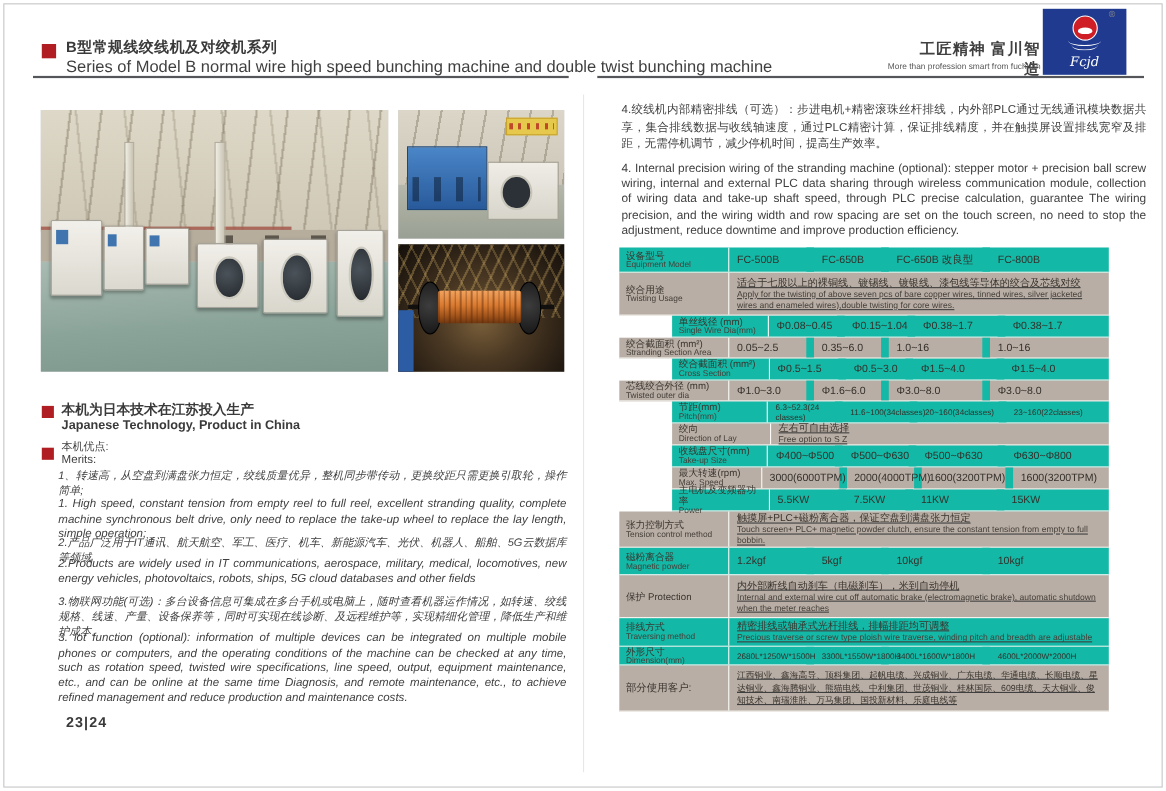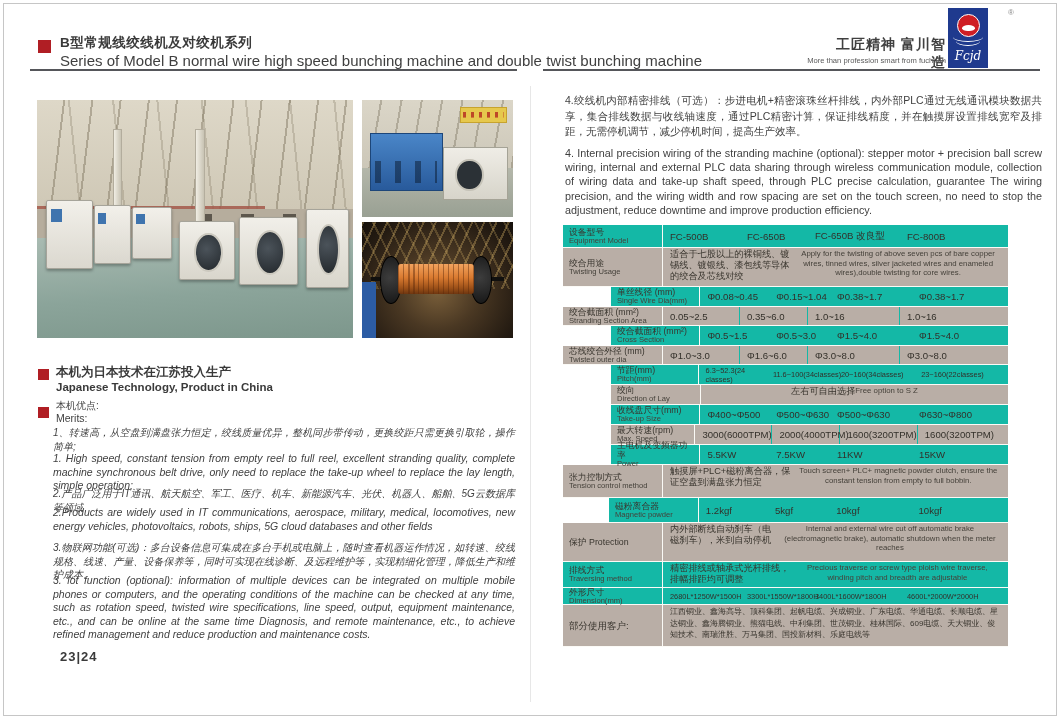--- a/index.html
+++ b/index.html
@@ -10,21 +10,21 @@
 
   
   .hdr-sq{left:38px;top:40px;width:13px;height:13px;}
   .hdr-title{left:60px;top:34px;font-size:13.5px;font-weight:bold;color:#3a3a3a;letter-spacing:.5px;}
   .hdr-sub{left:60px;top:52px;font-size:15px;color:#3f3f3f;}
   .rule{height:2px;background:#55565a;top:69px;}
   .rule-l{left:30px;width:487px;}
   .rule-r{left:543px;width:497px;}
   .slogan{left:828px;top:36px;width:118px;font-size:14px;font-weight:bold;color:#404040;letter-spacing:1px;text-align:right;}
   .slogan-en{left:790px;top:56px;width:156px;font-size:7.6px;color:#5a5a5a;text-align:right;}
-  .logo{left:948px;top:8px;width:40px;height:60px;background:#1f3a8e;}
+  .logo{left:948px;top:8px;width:76px;height:60px;background:#1f3a8e;}
   .logo-emblem{position:relative;width:21px;height:21px;border-radius:50%;background:#cf1e25;border:1px solid #fff;margin:6px auto 0;}
   .logo-emblem::after{content:"";position:absolute;left:4px;top:10px;width:13px;height:6px;background:#fff;border-radius:50% 50% 45% 45%;}
   .logo-wave{width:30px;height:9px;border-bottom:1.5px solid #fff;border-radius:50%;margin:-5px auto 0;}
   .logo-wave.w2{width:24px;margin-top:-6px;}
   .logo-script{margin-top:3px;text-align:center;color:#fff;font-family:"DejaVu Serif",serif;font-style:italic;font-size:12px;}
   .logo-reg{left:1008px;top:8px;font-size:8px;color:#8a8a8a;}
   .fold{left:530px;top:86px;width:1px;height:616px;background:#e7e7e7;}
 
   
   .photo{position:absolute;overflow:hidden;background:#ccc;}
@@ -84,28 +84,28 @@
   .rp-en{left:565px;top:146px;width:477px;font-size:10.8px;line-height:14.2px;text-align:justify;}
 
   
   .table{position:absolute;left:563px;top:225px;width:445px;}
   .t-row{display:flex;box-sizing:border-box;border-bottom:1px solid #fbfaf6;}
   .light{background:#14b8a6;}
   .dark{background:#b9aea6;}
   .t-label{width:100px;box-sizing:border-box;padding:1px 4px 1px 6px;border-right:1px solid #fbfaf6;display:flex;flex-direction:column;justify-content:center;}
   .t-label .zh{font-size:8.8px;line-height:10px;color:#39352e;}
   .t-label .en{font-size:7.6px;line-height:8.8px;color:#45413a;}
-  .t-cell{box-sizing:border-box;border-right:1px solid #14b8a6;display:flex;align-items:center;padding-left:7px;font-size:9.6px;color:#33302a;}
+  .t-cell{box-sizing:border-box;border-right:7px solid #14b8a6;display:flex;align-items:center;padding-left:7px;font-size:9.6px;color:#33302a;}
   .c1{width:77px;}.c2{width:68px;}.c3{width:92px;}.c4{width:108px;border-right:none;}
-  .t-span{width:345px;box-sizing:border-box;padding:1px 7px;display:flex;justify-content:center;}
+  .t-span{width:345px;box-sizing:border-box;padding:1px 7px;display:flex;flex-direction:column;justify-content:center;text-decoration:underline;}
   .t-span .zh{font-size:9.2px;line-height:11px;color:#39352e;}
-  .t-span .en{font-size:7.8px;line-height:9.6px;color:#45413a;text-align:center;}
+  .t-span .en{font-size:7.8px;line-height:9.6px;color:#45413a;}
   .sm .t-cell{font-size:7.4px;}
   .cust .t-span .zh{font-size:8px;line-height:11.5px;}
-  .h17{height:17px;}.h19{height:19px;}.h20{height:20px;margin-left:48px;}.h23{height:23px;}.h25{height:25px;margin-left:46px;}
+  .h17{height:17px;}.h19{height:19px;}.h20{height:20px;margin-left:48px;}.h23{height:23px;}.h25{height:25px;}
   .h26{height:26px;}.h33{height:33px;}.h39{height:39px;}.h42{height:42px;}
 </style>
 </head>
 <body>
 
 <div class="frame"></div>
 <div class="abs fold"></div>
 
 <div class="red-sq hdr-sq"></div>
 <div class="abs hdr-title">B型常规线绞线机及对绞机系列</div>

